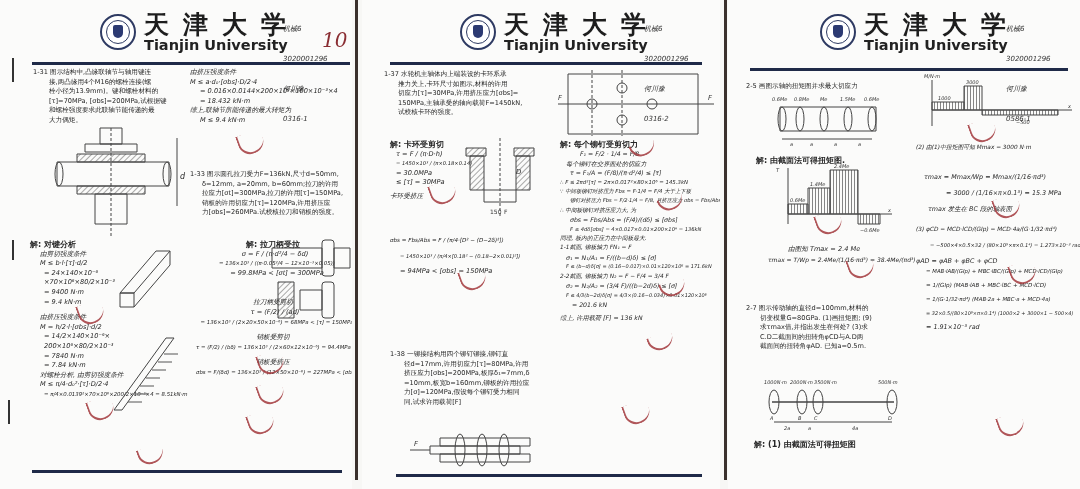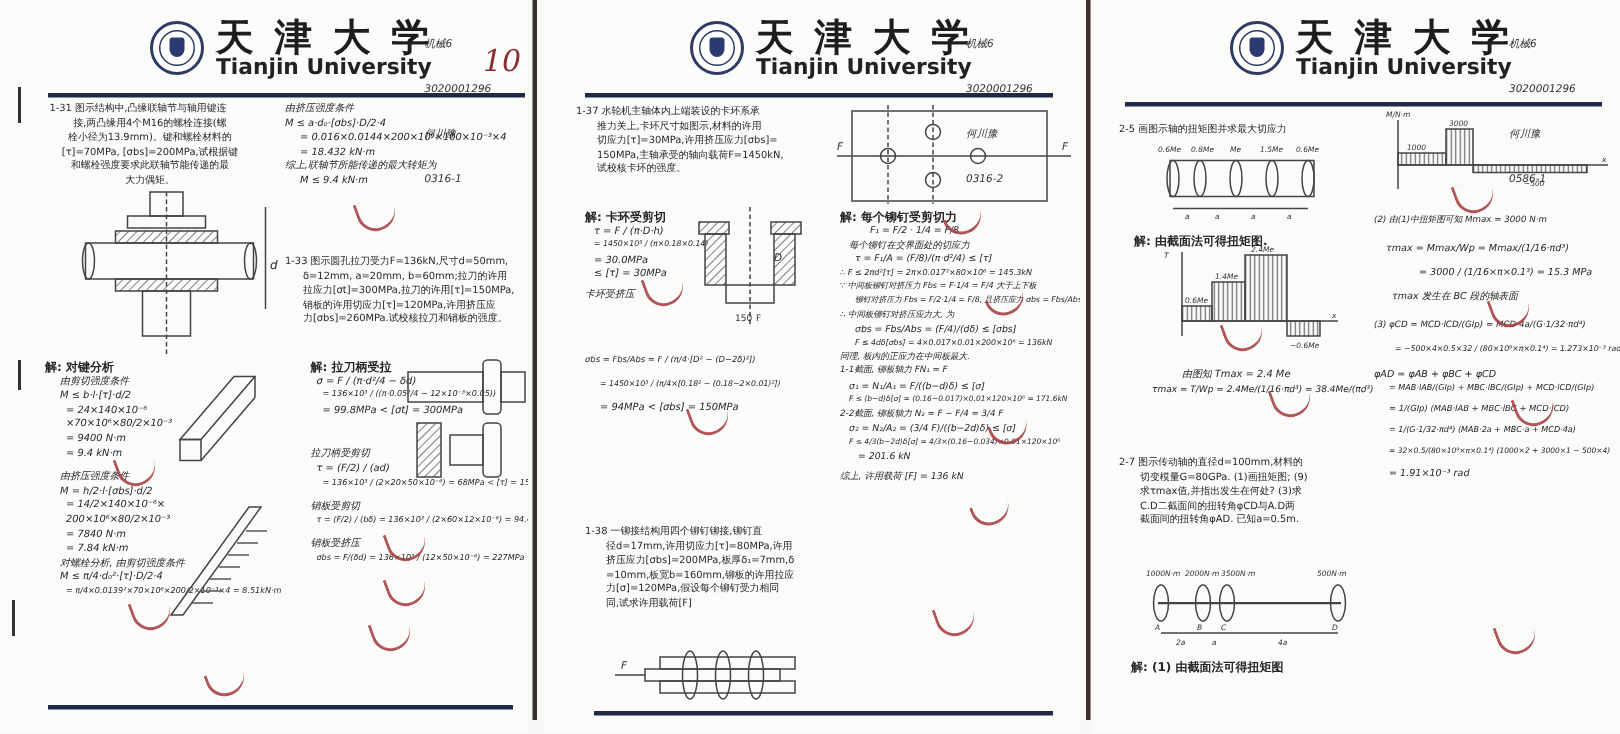--- a/index.html
+++ b/index.html
@@ -55,21 +55,21 @@
     <div>3020001296</div>
     <div>何川豫</div>
     <div>0316-1</div>
   </div>
   <div class="grade" style="left:322px;top:28px;">10</div>
   <div class="rule" style="left:32px;top:62px;width:318px;"></div>
   <div class="margin-bar" style="left:12px;top:58px;height:24px;"></div>
   <div class="margin-bar" style="left:12px;top:240px;height:20px;"></div>
   <div class="margin-bar" style="left:8px;top:400px;height:24px;"></div>
 
-  <div class="col prob" style="left:8px;top:68px;width:168px;text-align:center;">
+  <div class="col prob" style="left:33px;top:68px;width:168px;">
     <div class="line">1-31 图示结构中,凸缘联轴节与轴用键连</div>
     <div class="line" style="padding-left:16px">接,两凸缘用4个M16的螺栓连接(螺</div>
     <div class="line" style="padding-left:16px">栓小径为13.9mm)。键和螺栓材料的</div>
     <div class="line" style="padding-left:16px">[τ]=70MPa, [σbs]=200MPa,试根据键</div>
     <div class="line" style="padding-left:16px">和螺栓强度要求此联轴节能传递的最</div>
     <div class="line" style="padding-left:16px">大力偶矩。</div>
   </div>
   <div class="col" style="left:190px;top:68px;width:160px;">
     <div class="line">由挤压强度条件</div>
     <div class="line">M ≤ a·d₀·[σbs]·D/2·4</div>
@@ -140,21 +140,21 @@
     </g>
   </svg>
 
   <div class="col prob" style="left:190px;top:170px;width:162px;">
     <div class="line">1-33 图示圆孔拉刀受力F=136kN,尺寸d=50mm,</div>
     <div class="line" style="padding-left:12px">δ=12mm, a=20mm, b=60mm;拉刀的许用</div>
     <div class="line" style="padding-left:12px">拉应力[σt]=300MPa,拉刀的许用[τ]=150MPa,</div>
     <div class="line" style="padding-left:12px">销板的许用切应力[τ]=120MPa,许用挤压应</div>
     <div class="line" style="padding-left:12px">力[σbs]=260MPa.试校核拉刀和销板的强度。</div>
   </div>
-  <div class="col" style="left:207px;top:240px;width:162px;">
+  <div class="col" style="left:192px;top:240px;width:162px;text-align:center;">
     <div class="line solve">解: 拉刀柄受拉</div>
     <div class="line" style="padding-left:4px">σ = F / (π·d²/4 − δd)</div>
     <div class="line" style="padding-left:8px;font-size:5.4px">= 136×10³ / ((π·0.05²/4 − 12×10⁻³×0.05))</div>
     <div class="line" style="padding-left:8px">= 99.8MPa &lt; [σt] = 300MPa</div>
     <div class="line" style="margin-top:20px">拉刀柄受剪切</div>
     <div class="line" style="padding-left:4px">τ = (F/2) / (ad)</div>
     <div class="line" style="padding-left:8px;font-size:5.4px">= 136×10³ / (2×20×50×10⁻⁶) = 68MPa &lt; [τ] = 150MPa</div>
     <div class="line" style="margin-top:6px">销板受剪切</div>
     <div class="line" style="padding-left:4px;font-size:5.4px">τ = (F/2) / (bδ) = 136×10³ / (2×60×12×10⁻⁶) = 94.4MPa &lt; [τ] = 120MPa</div>
     <div class="line" style="margin-top:6px">销板受挤压</div>
@@ -407,21 +407,21 @@
       <text x="14" y="22">1000</text>
       <text x="42" y="6">3000</text>
       <text x="92" y="46">−500</text>
       <text x="144" y="30">x</text>
     </g>
   </svg>
   <div class="check" style="left:242px;top:120px;"></div>
 
   <div class="col" style="left:188px;top:142px;width:160px;font-size:6.4px;line-height:10px;">
     <div class="line" style="font-size:5.8px">(2) 由(1)中扭矩图可知 Mmax = 3000 N·m</div>
-    <div class="line" style="padding-left:8px;margin-top:8px">τmax = Mmax/Wp = Mmax/(1/16·πd³)</div>
+    <div class="line" style="padding-left:8px;margin-top:20px">τmax = Mmax/Wp = Mmax/(1/16·πd³)</div>
     <div class="line" style="padding-left:30px;margin-top:6px">= 3000 / (1/16×π×0.1³) = 15.3 MPa</div>
     <div class="line" style="padding-left:12px;margin-top:6px">τmax 发生在 BC 段的轴表面</div>
     <div class="line" style="margin-top:10px;font-size:5.8px">(3) φCD = MCD·lCD/(GIp) = MCD·4a/(G·1/32·πd⁴)</div>
     <div class="line" style="padding-left:14px;margin-top:6px;font-size:5.2px">= −500×4×0.5×32 / (80×10⁹×π×0.1⁴) = 1.273×10⁻³ rad</div>
     <div class="line" style="margin-top:6px">φAD = φAB + φBC + φCD</div>
     <div class="line" style="padding-left:10px;font-size:5.4px">= MAB·lAB/(GIp) + MBC·lBC/(GIp) + MCD·lCD/(GIp)</div>
     <div class="line" style="padding-left:10px;margin-top:4px;font-size:5.6px">= 1/(GIp) (MAB·lAB + MBC·lBC + MCD·lCD)</div>
     <div class="line" style="padding-left:10px;margin-top:4px;font-size:5.4px">= 1/(G·1/32·πd⁴) (MAB·2a + MBC·a + MCD·4a)</div>
     <div class="line" style="padding-left:10px;margin-top:4px;font-size:5px">= 32×0.5/(80×10⁹×π×0.1⁴) (1000×2 + 3000×1 − 500×4)</div>
     <div class="line" style="padding-left:10px;margin-top:4px">= 1.91×10⁻³ rad</div>

